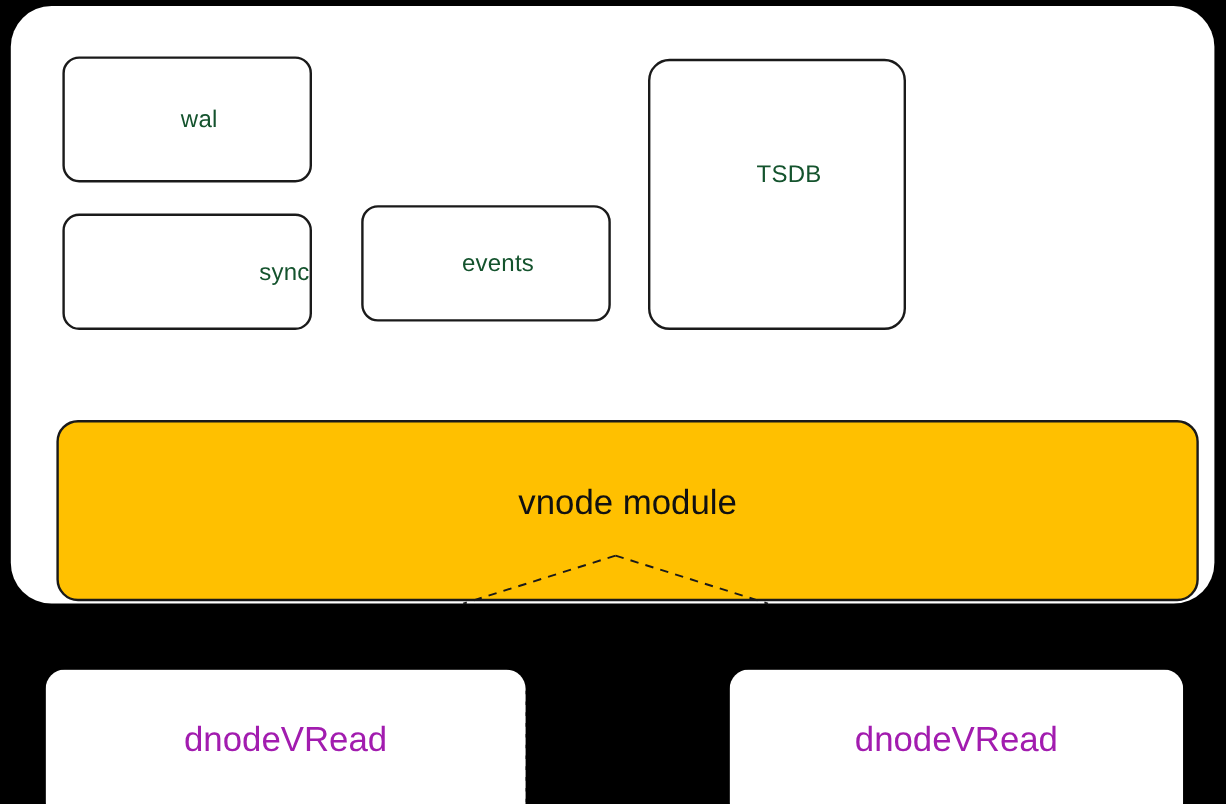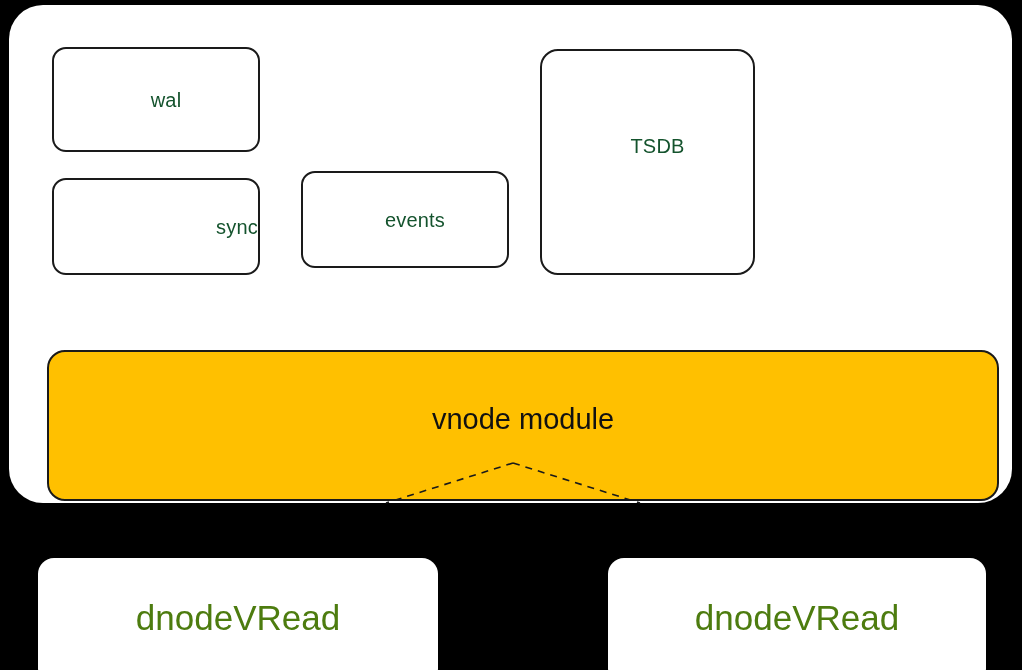--- a/index.html
+++ b/index.html
@@ -105,22 +105,22 @@
     position: absolute;
     background: #ffffff;
     border: 3px dashed #ffffff;
     border-radius: 16px;
     box-sizing: border-box;
     display: flex;
     align-items: center;
     justify-content: center;
   }
   .dnode-label {
-    font-size: 35px;
-    color: #4d7c0f;
+    font-size: 29px;
+    color: #a21caf;
     line-height: 1;
     white-space: nowrap;
     transform: translateY(-4px);
   }
   .box-dnode-read  { left: 38px;  top: 558px; width: 400px; height: 126px; }
   .box-dnode-write { left: 608px; top: 558px; width: 378px; height: 126px; }
 </style>
 </head>
 <body>
 

